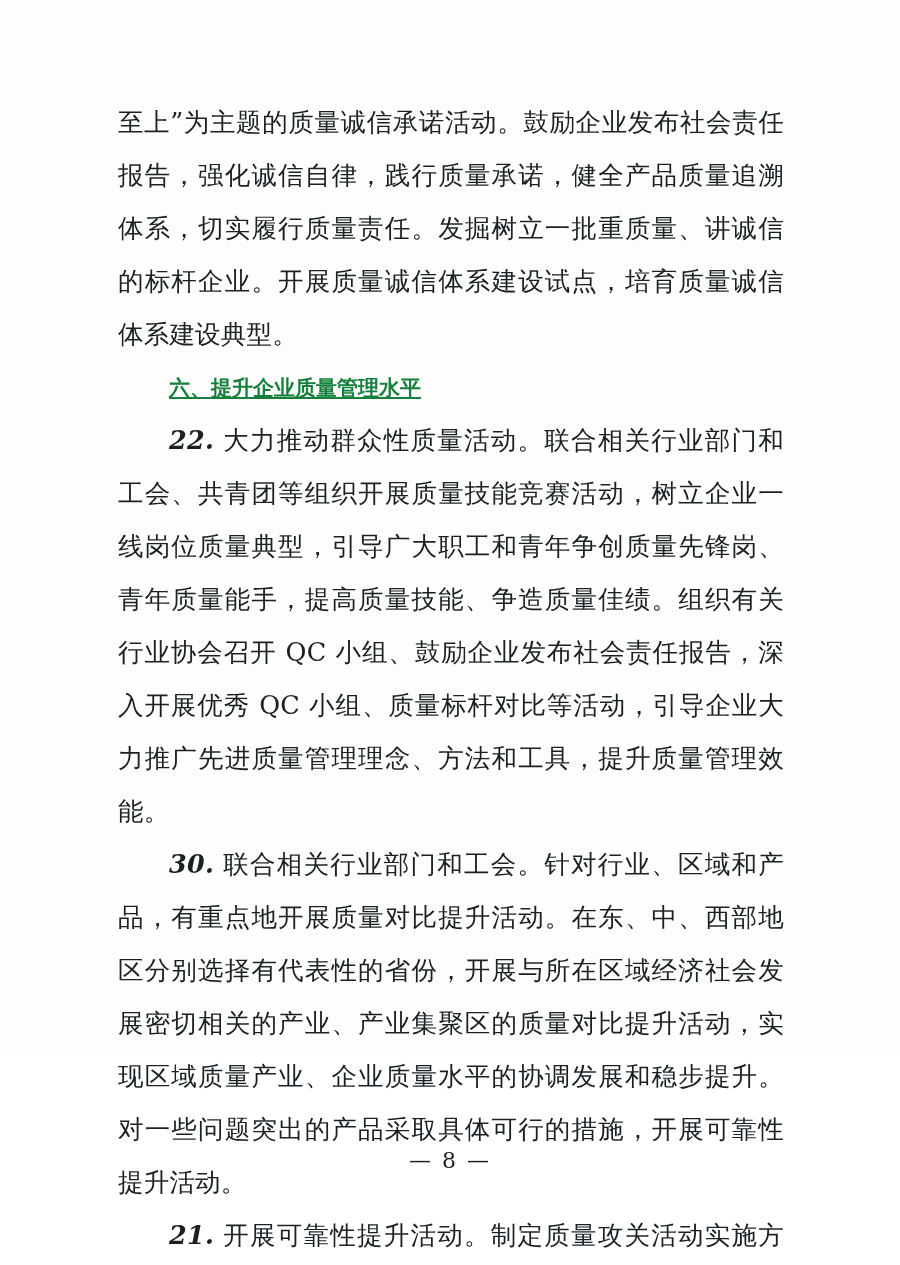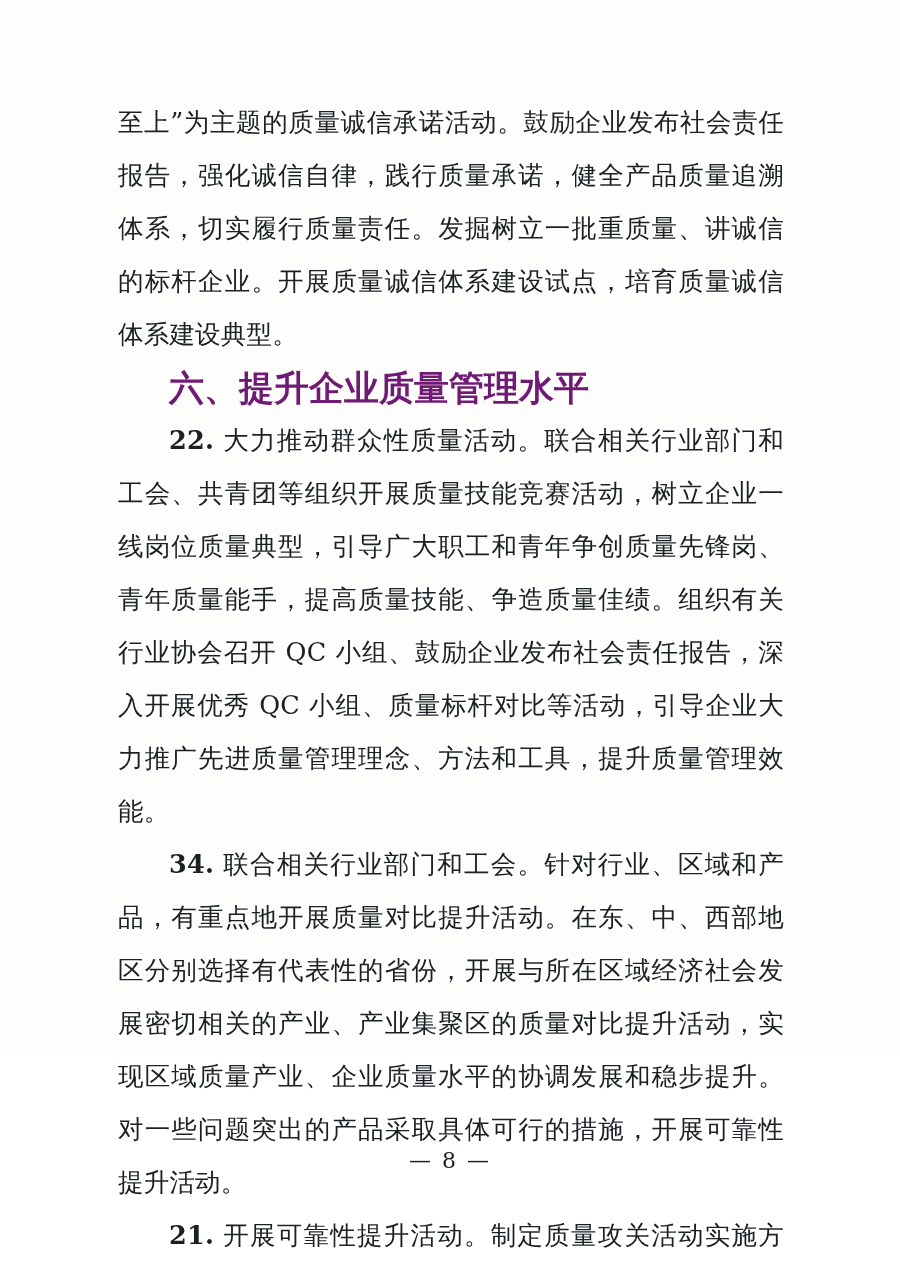--- a/index.html
+++ b/index.html
@@ -35,29 +35,31 @@
     text-align: justify;
     text-justify: inter-ideograph;
     letter-spacing: 0.2px;
     margin: 0;
     color: #1a2024;
   }
   .para.indent {
     text-indent: 51px;
   }
   .heading {
-    font-size: 35px;
+    font-size: 21px;
     line-height: 53px;
     font-weight: bold;
     margin: 0;
     text-indent: 51px;
-    color: #701a75;
+    color: #15803d;
+    text-decoration: underline;
   }
   .num {
     font-weight: bold;
+    font-style: italic;
   }
   .lead {
     font-weight: normal;
   }
   .footer {
     position: absolute;
     left: 0;
     top: 1148px;
     width: 900px;
     text-align: center;
@@ -76,21 +78,21 @@
     <p class="para">至上”为主题的质量诚信承诺活动。鼓励企业发布社会责任报告，强化诚信自律，践行质量承诺，健全产品质量追溯体系，切实履行质量责任。发掘树立一批重质量、讲诚信的标杆企业。开展质量诚信体系建设试点，培育质量诚信体系建设典型。</p>
 
     <h2 class="heading">六、提升企业质量管理水平</h2>
 
     <p class="para indent">
       <span class="num">22.</span>
       <span class="lead">大力推动群众性质量活动。</span><span>联合相关行业部门和工会、共青团等组织开展质量技能竞赛活动，树立企业一线岗位质量典型，引导广大职工和青年争创质量先锋岗、青年质量能手，提高质量技能、争造质量佳绩。组织有关行业协会召开 QC 小组、鼓励企业发布社会责任报告，深入开展优秀 QC 小组、质量标杆对比等活动，引导企业大力推广先进质量管理理念、方法和工具，提升质量管理效能。</span>
     </p>
 
     <p class="para indent">
-      <span class="num">34.</span>
+      <span class="num">30.</span>
       <span class="lead">联合相关行业部门和工会。</span><span>针对行业、区域和产品，有重点地开展质量对比提升活动。在东、中、西部地区分别选择有代表性的省份，开展与所在区域经济社会发展密切相关的产业、产业集聚区的质量对比提升活动，实现区域质量产业、企业质量水平的协调发展和稳步提升。对一些问题突出的产品采取具体可行的措施，开展可靠性提升活动。</span>
     </p>
 
     <p class="para indent">
       <span class="num">21.</span>
       <span class="lead">开展可靠性提升活动。</span><span>制定质量攻关活动实施方案，在全国范围内以攻克共性、关键或重大质量问题为目标，引导和鼓励企业、检测机构进行质量攻关，发表创新成果。积极争取科技部、发改委给予政策支持，适时对质量攻关创新成果进行表彰推广。</span>
     </p>
 
   </div>
 

